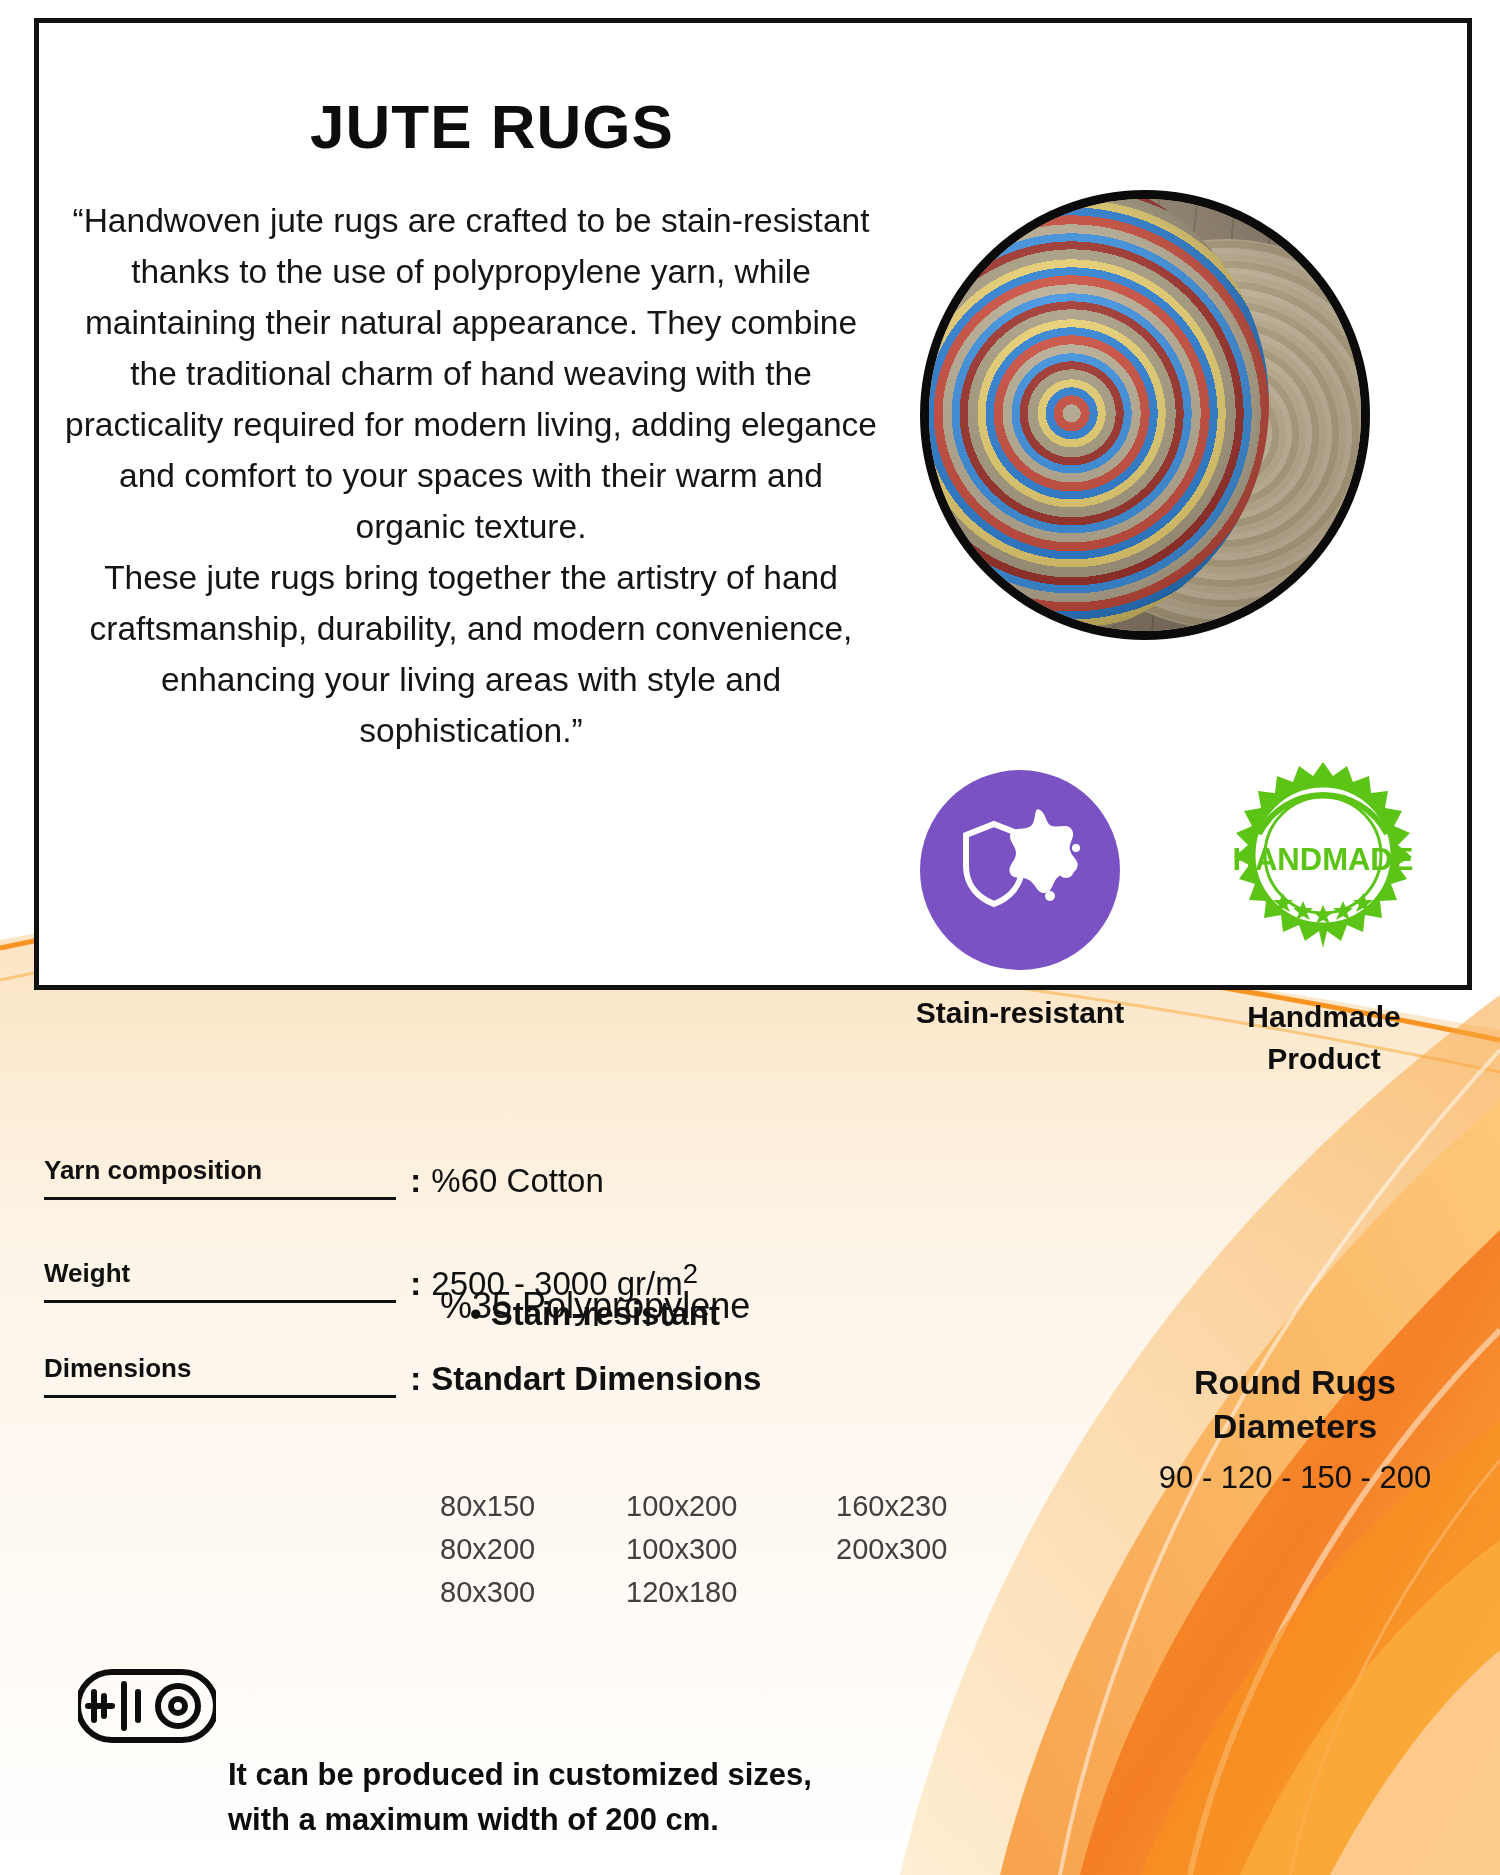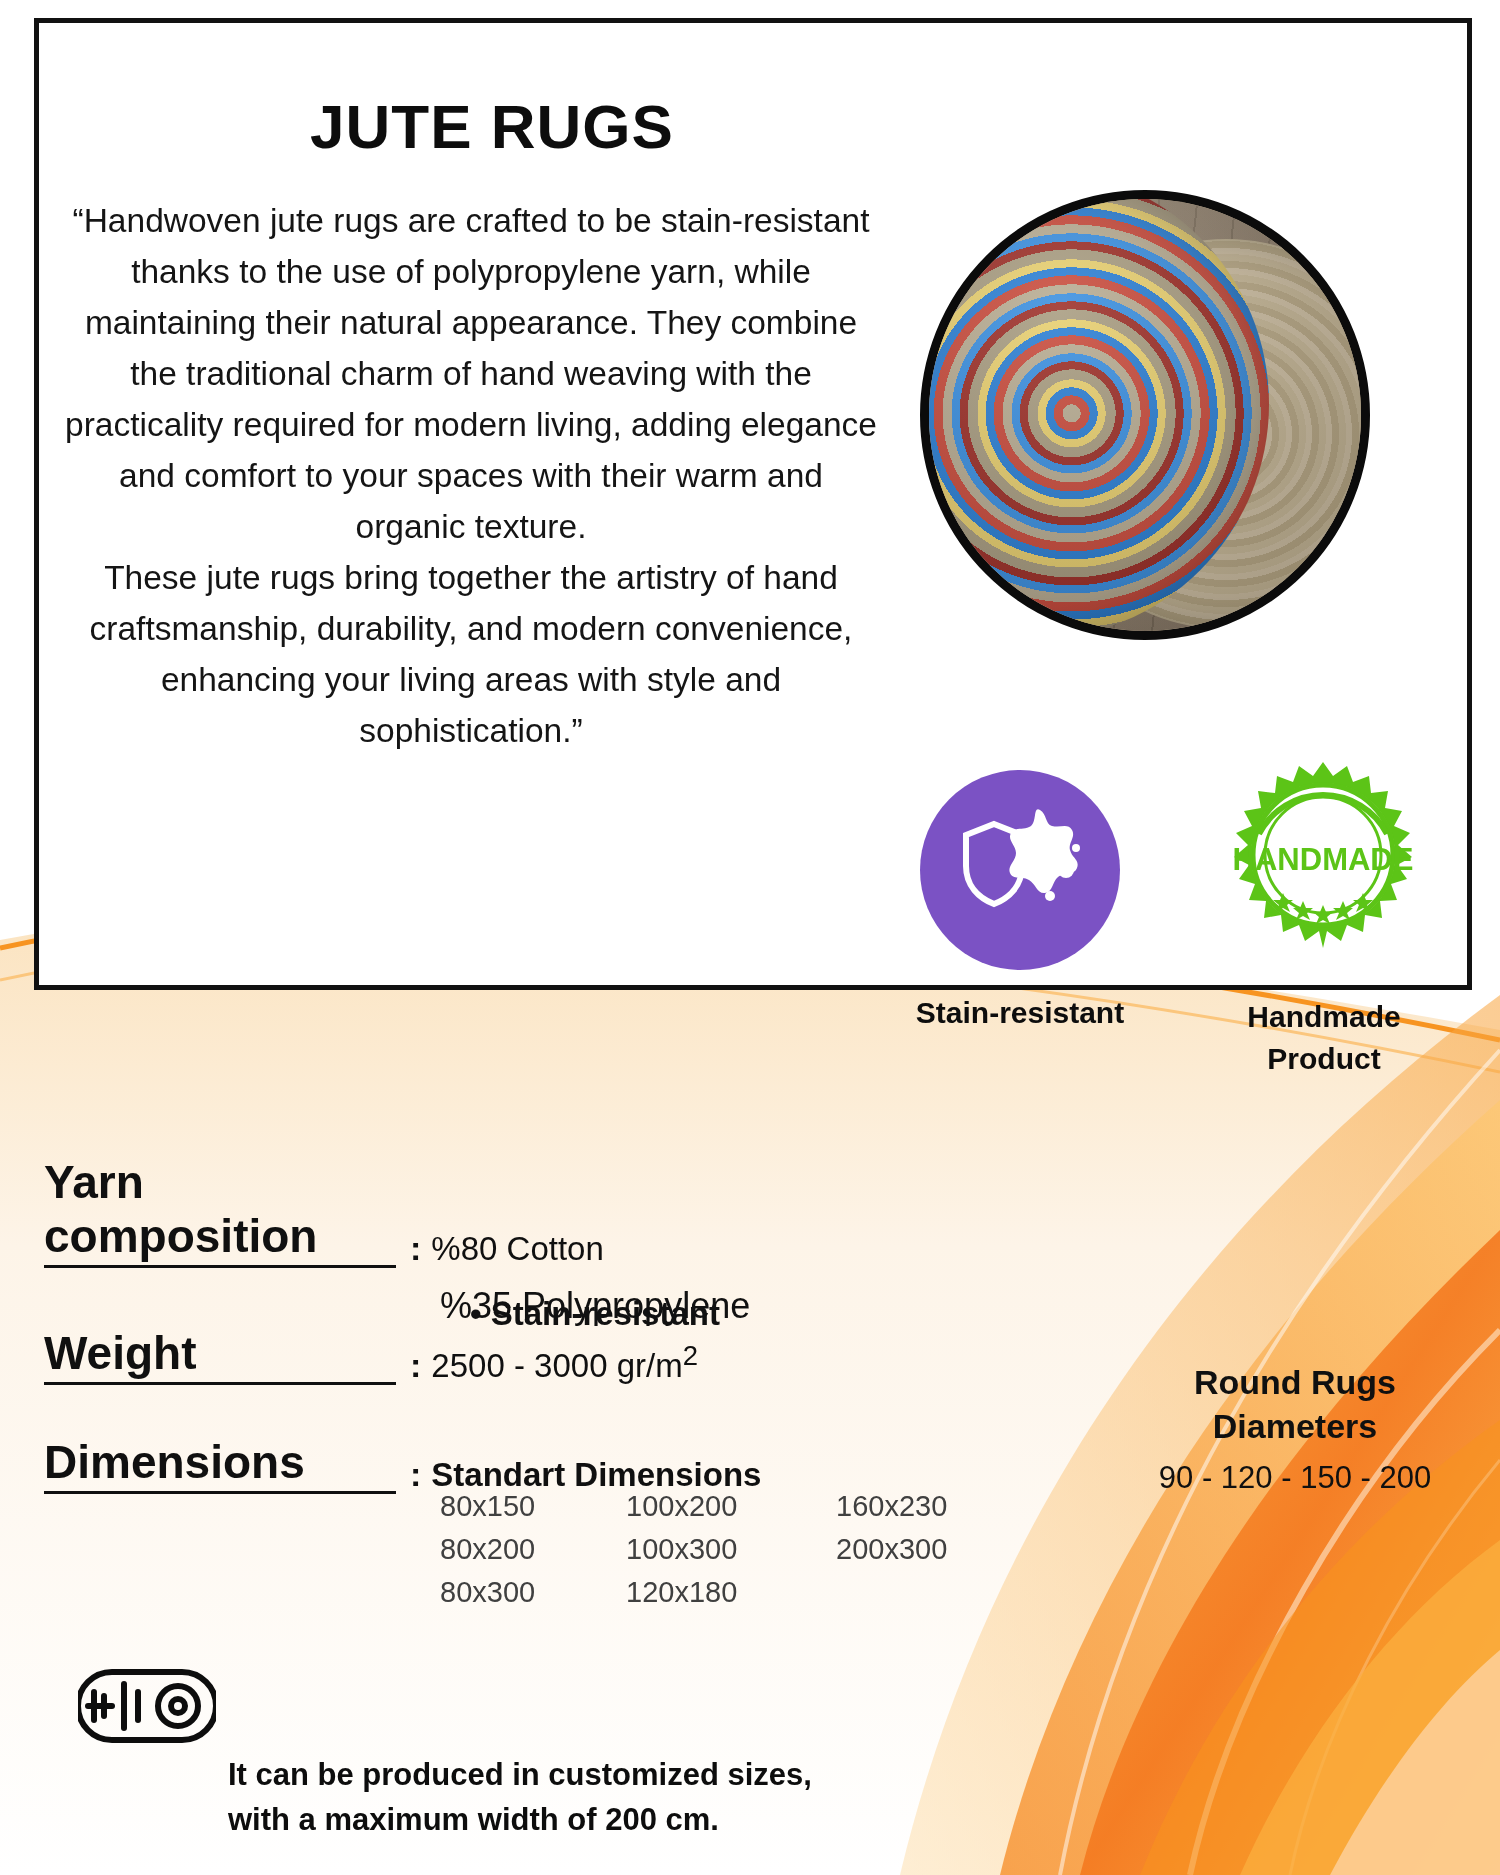--- a/index.html
+++ b/index.html
@@ -173,24 +173,24 @@
     top: 1155px;
     z-index: 5;
     color: #101010;
   }
   .spec-row {
     position: relative;
     display: flex;
     align-items: flex-end;
   }
   .spec-label {
-    font-size: 46px;
+    font-size: 26px;
     font-weight: bold;
     border-bottom: 3px solid #101010;
-    padding-bottom: 2px;
+    padding-bottom: 11px;
   }
   .spec-colon {
     font-size: 34px;
     font-weight: bold;
     margin: 0 10px 0 14px;
   }
   .spec-value {
     font-size: 33px;
   }
   .lbl-w1 { width: 352px; }
@@ -374,21 +374,21 @@
 <div class="badge-handmade-label">
   <div>Handmade</div>
   <div>Product</div>
 </div>
 
 <div class="specs">
 
   <div class="spec-row">
     <span class="spec-label lbl-w1">Yarn composition</span>
     <span class="spec-colon">:</span>
-    <span class="spec-value">%80 Cotton</span>
+    <span class="spec-value">%60 Cotton</span>
   </div>
 
   <div class="spec-row weight-row">
     <span class="spec-label lbl-w2">Weight</span>
     <span class="spec-colon">:</span>
     <span class="spec-value"><span>2500 - 3000 gr/m</span><sup>2</sup></span>
   </div>
 
   <div class="spec-row dims-row">
     <span class="spec-label lbl-w3">Dimensions</span>

